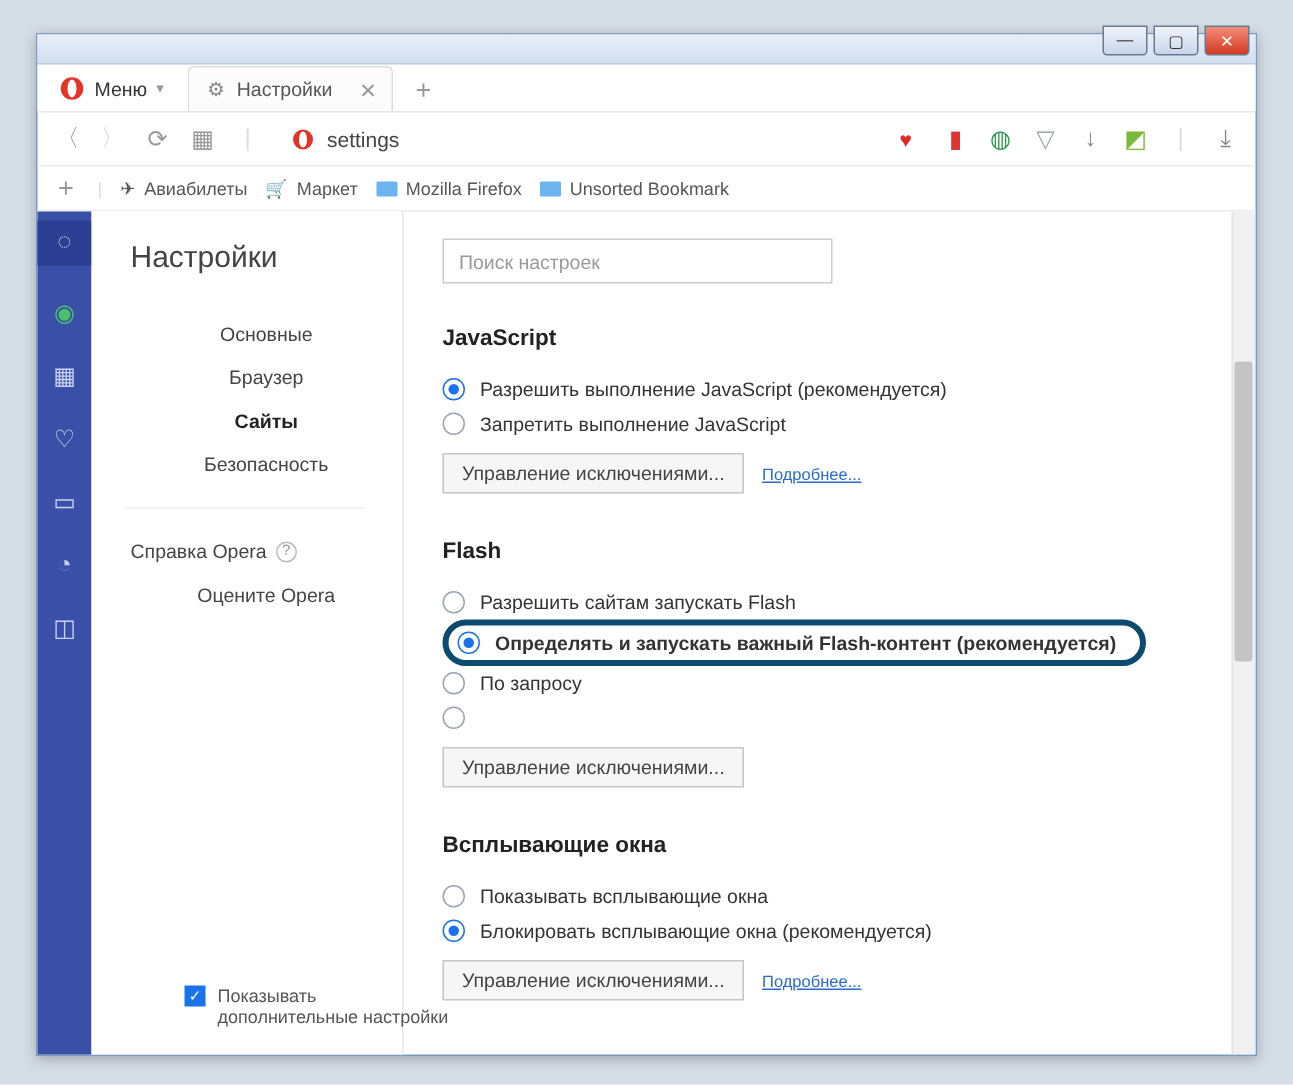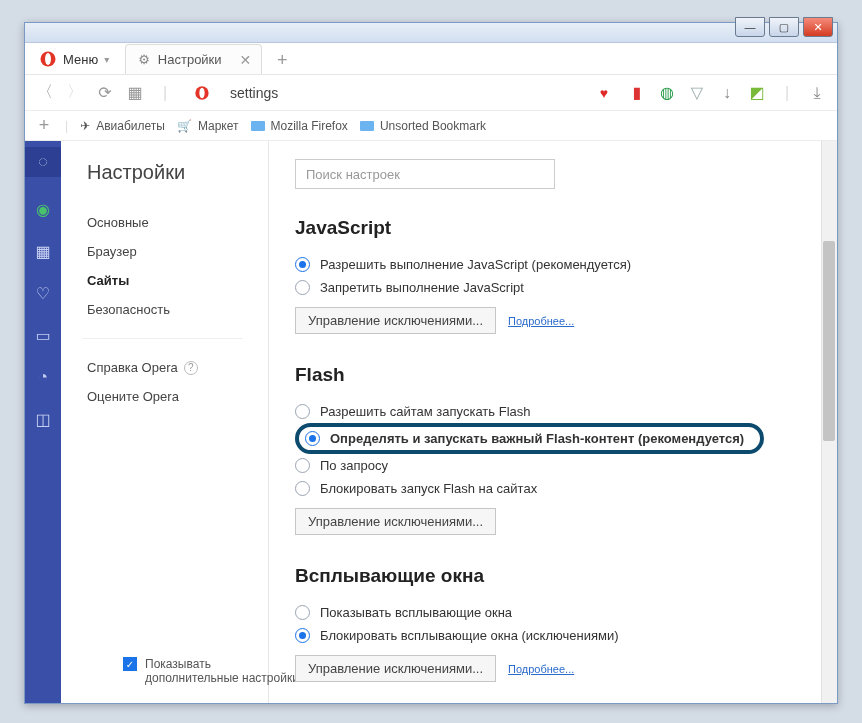--- a/index.html
+++ b/index.html
@@ -14,48 +14,48 @@
 
 .tabrow { height: 32px; background:#fff; border-bottom:1px solid #e6e6e6; display:flex; align-items:flex-end; padding-left:4px; }
 .menu-btn { display:flex; align-items:center; gap:6px; height:30px; padding:0 10px; font-size:13px; color:#333; }
 .menu-btn svg { width:18px;height:18px; }
 .tab { display:flex; align-items:center; gap:8px; height:30px; padding:0 10px 0 12px; border:1px solid #dcdcdc; border-bottom:none; border-radius:4px 4px 0 0; background:#fcfcfc; font-size:13px; color:#555; margin-left:6px;}
 .tab .x { color:#999; font-size:14px; margin-left:10px; }
 .newtab { width:28px;height:28px;display:flex;align-items:center;justify-content:center;color:#999;font-size:18px;margin-left:6px;}
 
 .addr { height:36px; display:flex; align-items:center; gap:10px; padding:0 10px; border-bottom:1px solid #ececec;}
 .nav-ico { width:20px;height:20px;display:flex;align-items:center;justify-content:center;color:#999;font-size:16px;flex:none;}
-.urlbox { flex:1; height:26px; border:1px solid #fff; display:flex; align-items:center; gap:20px; padding:0 8px; font-size:14px; color:#444;}
+.urlbox { flex:1; height:26px; border:1px solid #fff; display:flex; align-items:center; gap:8px; padding:0 8px; font-size:14px; color:#444;}
 .urlbox .heart { margin-left:auto; color:#e02a2a; }
 
 .bookbar { height:30px; display:flex; align-items:center; gap:12px; padding:0 10px; border-bottom:1px solid #ececec; font-size:12px; color:#555;}
 .bookbar .plus { color:#999; font-size:18px; width:18px; text-align:center; }
 .bm { display:flex; align-items:center; gap:6px; }
 .bm .fld { width:14px;height:10px;background:#6bb4f0;border-radius:1px;}
 
 
 .vrail { position:absolute; left:0; top:118px; bottom:0; width:36px; background:#3a50a8; display:flex; flex-direction:column; align-items:center; padding-top:6px; gap:22px;}
 .vrail .ico { width:20px;height:20px;display:flex;align-items:center;justify-content:center;color:#c6d0f2;}
 .vrail .sel { background:#2c3f92; width:100%; height:30px; display:flex;align-items:center;justify-content:center;}
 
 
 .content { position:absolute; left:36px; top:118px; right:0; bottom:0; display:flex; }
 .side { width:208px; border-right:1px solid #e6e6e6; padding:20px 0 0 26px; font-size:13px; color:#444; background:#fff;}
 .side h2 { font-size:20px; font-weight:400; color:#444; margin-bottom:24px; }
-.side .item { padding:7px 0; cursor:pointer; }
+.side .item { padding:7px 0; cursor:pointer;text-align:center; }
 .side .item.sel { font-weight:600; color:#222; }
 .side .div { border-top:1px solid #eee; margin:14px 0 14px -4px; width:160px;}
 .side .help { display:flex;align-items:center;gap:6px;}
 .side .q { width:14px;height:14px;border:1px solid #bbb;border-radius:50%;font-size:10px;display:flex;align-items:center;justify-content:center;color:#999;}
 .side .adv { position:absolute; bottom:18px; left:62px; display:flex;align-items:flex-start;gap:8px; font-size:12px; color:#555; width:180px;}
 .side .adv .cb { width:14px;height:14px;background:#1a73e8;flex:none;display:flex;align-items:center;justify-content:center;color:#fff;font-size:10px;}
 
 .main { flex:1; padding:18px 26px 0 26px; overflow:hidden; position:relative; font-size:13px; color:#333;}
 .search { width:260px; height:30px; border:1px solid #ccc; padding:0 10px; font-size:13px; color:#999; margin-bottom:28px; display:flex;align-items:center;}
-.sect-h { font-size:19px; font-weight:600; color:#222; margin:12px 0 14px 0;}
+.sect-h { font-size:15px; font-weight:600; color:#222; margin:12px 0 14px 0;}
 .radio-row { display:flex; align-items:flex-start; gap:10px; padding:4px 0; }
 .radio { width:15px;height:15px;border:1px solid #9aa4b2;border-radius:50%;flex:none;display:flex;align-items:center;justify-content:center;}
 .radio.on { border-color:#1a73e8; }
 .radio.on::after { content:""; width:7px;height:7px;background:#1a73e8;border-radius:50%;}
 .btn { display:inline-block; border:1px solid #c6c6c6; background:#f6f6f6; padding:5px 12px; font-size:13px; color:#444; margin-top:8px;}
 .link { color:#2a6bcc; text-decoration:underline; font-size:11px; margin-left:12px;}
 .hl { border:4px solid #0c4a6e; border-radius:20px; padding:4px 16px 4px 6px; display:inline-flex; gap:10px;font-weight:bold;}
 .scrollbar { position:absolute; right:0; top:0; bottom:0; width:16px; background:#f1f1f1; border-left:1px solid #e2e2e2;}
 .thumb { position:absolute; right:2px; top:100px; width:12px; height:200px; background:#c4c4c4; border-radius:2px;}
 </style>
@@ -199,32 +199,31 @@
       <div class="hl">
         <span class="radio on"></span>
           <span>Определять и запускать важный Flash-контент (рекомендуется)</span>
       </div>
       <div class="radio-row">
           <span class="radio"></span>
           <span>По запросу</span>
         </div>
       <div class="radio-row">
           <span class="radio"></span>
-          <span>Блокировать запуск Flash на сайтах</span>
         </div>
       <div><span class="btn">Управление исключениями...</span></div>
 
       <div class="sect-h" style="margin-top:30px;">Всплывающие окна</div>
       <div class="radio-row">
           <span class="radio"></span>
           <span>Показывать всплывающие окна</span>
         </div>
       <div class="radio-row">
           <span class="radio on"></span>
-          <span>Блокировать всплывающие окна (исключениями)</span>
+          <span>Блокировать всплывающие окна (рекомендуется)</span>
         </div>
       <div><span class="btn">Управление исключениями...</span><a class="link">Подробнее...</a></div>
 
       <div class="scrollbar">
           <div class="thumb"></div>
         </div>
     </div>
   </div>
 </div>
 

